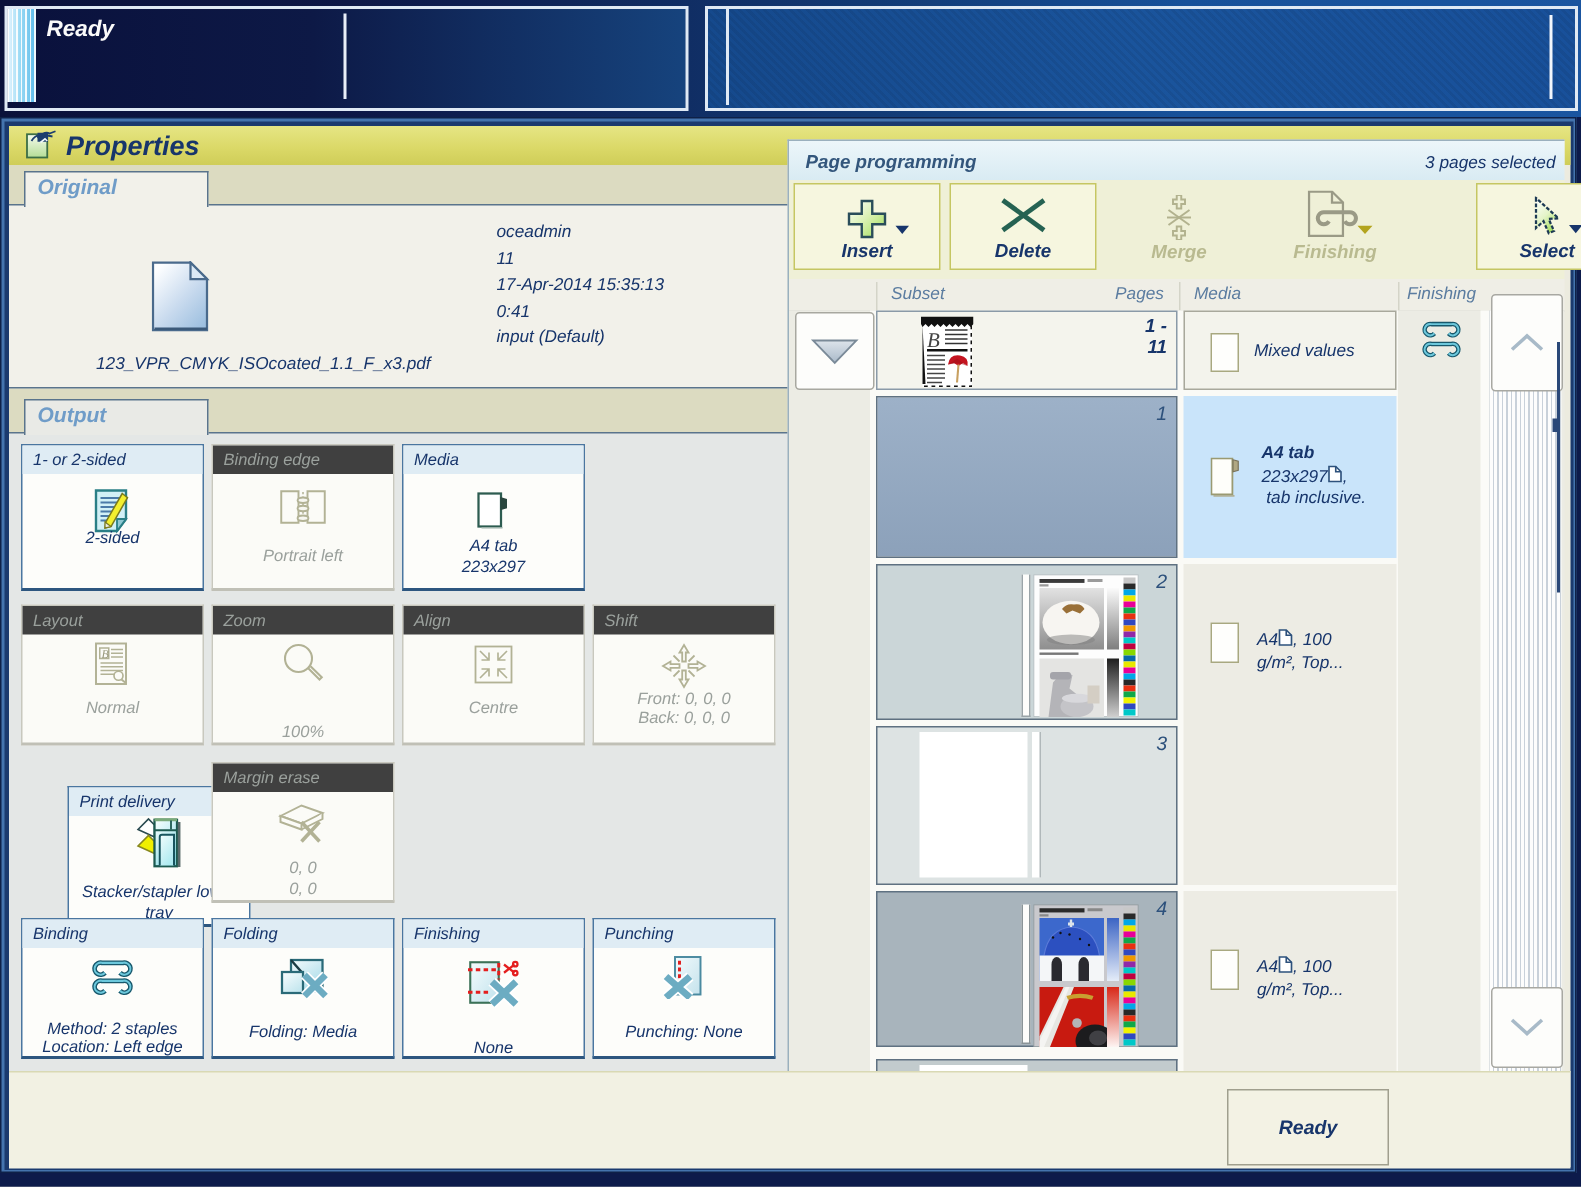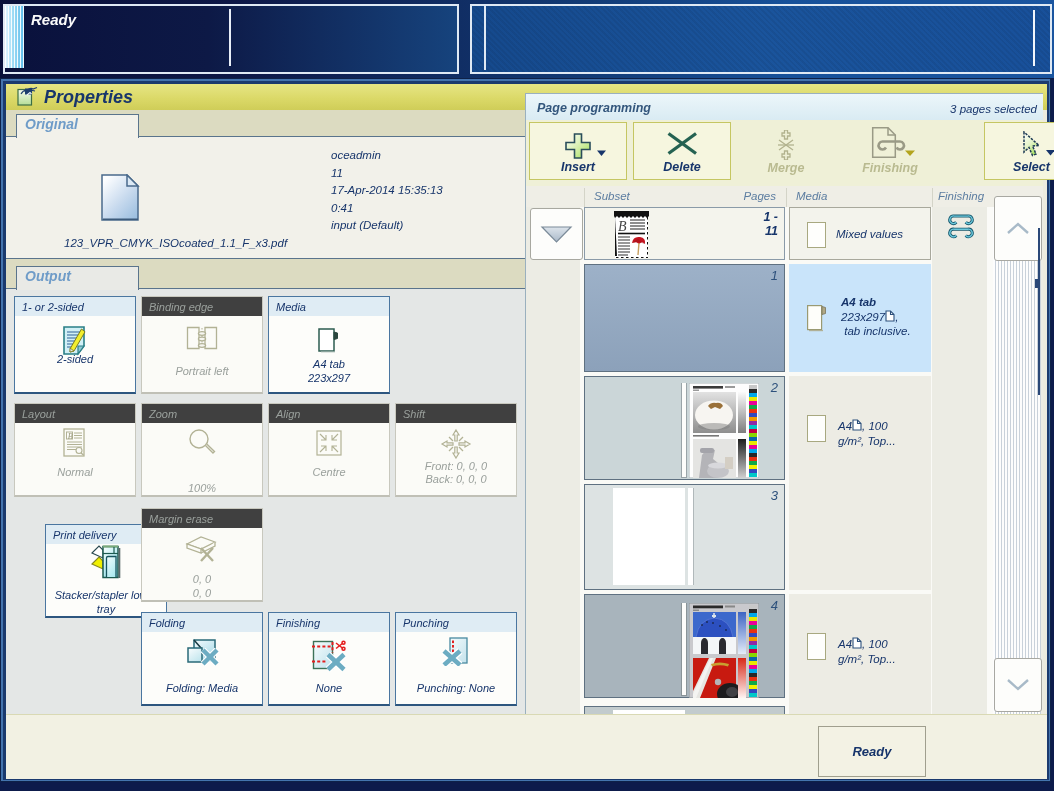--- a/index.html
+++ b/index.html
@@ -207,20 +207,34 @@
             <path d="M2 9 L2 13 L16 18 L16 14 Z"></path>
             <path d="M30 7 L30 11 L16 18"></path>
           </g>
           <g stroke="#b2b295" stroke-width="2.4">
             <line x1="16" y1="13" x2="28" y2="26"></line>
             <line x1="28" y1="13" x2="16" y2="26"></line>
           </g>
         </svg></div>
       <div class="tl" style="top:64px;line-height:13.5px;">0, 0<br>0, 0</div>
     </div>
+<div class="tile" style="left:14px;top:612px;height:91px;">
+      <div class="th">Binding</div>
+      <div class="ti" style="top:26px;" id="icbind"><svg width="34" height="26" viewBox="0 0 34 26">
+          <g fill="none">
+            <path d="M12 9.5 A4 4 0 1 1 10 2.9 H24 A4 4 0 1 1 22 9.5" stroke="#17586c" stroke-width="3.2"></path>
+            <path d="M12 9.5 A4 4 0 1 1 10 2.9 H24 A4 4 0 1 1 22 9.5" stroke="#6cc8dc" stroke-width="1.4"></path>
+            <g transform="translate(0,12)">
+              <path d="M12 9.5 A4 4 0 1 1 10 2.9 H24 A4 4 0 1 1 22 9.5" stroke="#17586c" stroke-width="3.2"></path>
+              <path d="M12 9.5 A4 4 0 1 1 10 2.9 H24 A4 4 0 1 1 22 9.5" stroke="#6cc8dc" stroke-width="1.4"></path>
+            </g>
+          </g>
+        </svg></div>
+      <div class="tl" style="top:67px;line-height:12px;">Method: 2 staples<br>Location: Left edge</div>
+    </div>
 <div class="tile" style="left:141px;top:612px;height:91px;">
       <div class="th">Folding</div>
       <div class="ti" style="top:25px;" id="icfold"><svg width="36" height="30" viewBox="0 0 36 30">
           <defs>
             <linearGradient id="fp" x1="0" y1="0" x2="0.7" y2="1">
               <stop offset="0" stop-color="#f4fbfd"></stop>
               <stop offset="1" stop-color="#a8dbe8"></stop>
             </linearGradient>
             <linearGradient id="fp2" x1="0" y1="0" x2="0.7" y2="1">
               <stop offset="0" stop-color="#fafdfe"></stop>
@@ -264,21 +278,21 @@
           </g>
           <g stroke="#fff" stroke-width="7">
             <line x1="16" y1="14.5" x2="32" y2="29.5"></line>
             <line x1="32" y1="14.5" x2="16" y2="29.5"></line>
           </g>
           <g stroke="#6cacc2" stroke-width="4.6">
             <line x1="16" y1="14.5" x2="32" y2="29.5"></line>
             <line x1="32" y1="14.5" x2="16" y2="29.5"></line>
           </g>
         </svg></div>
-      <div class="tl" style="top:69px;">None</div>
+      <div class="tl" style="top:80px;">None</div>
     </div>
 <div class="tile" style="left:395px;top:612px;height:91px;">
       <div class="th">Punching</div>
       <div class="ti" style="top:24px;" id="icpunch"><svg width="30" height="29" viewBox="0 0 30 29">
           <defs>
             <linearGradient id="pp" x1="0" y1="0" x2="1" y2="1">
               <stop offset="0" stop-color="#f2fafc"></stop>
               <stop offset="1" stop-color="#c4e2ec"></stop>
             </linearGradient>
           </defs>

